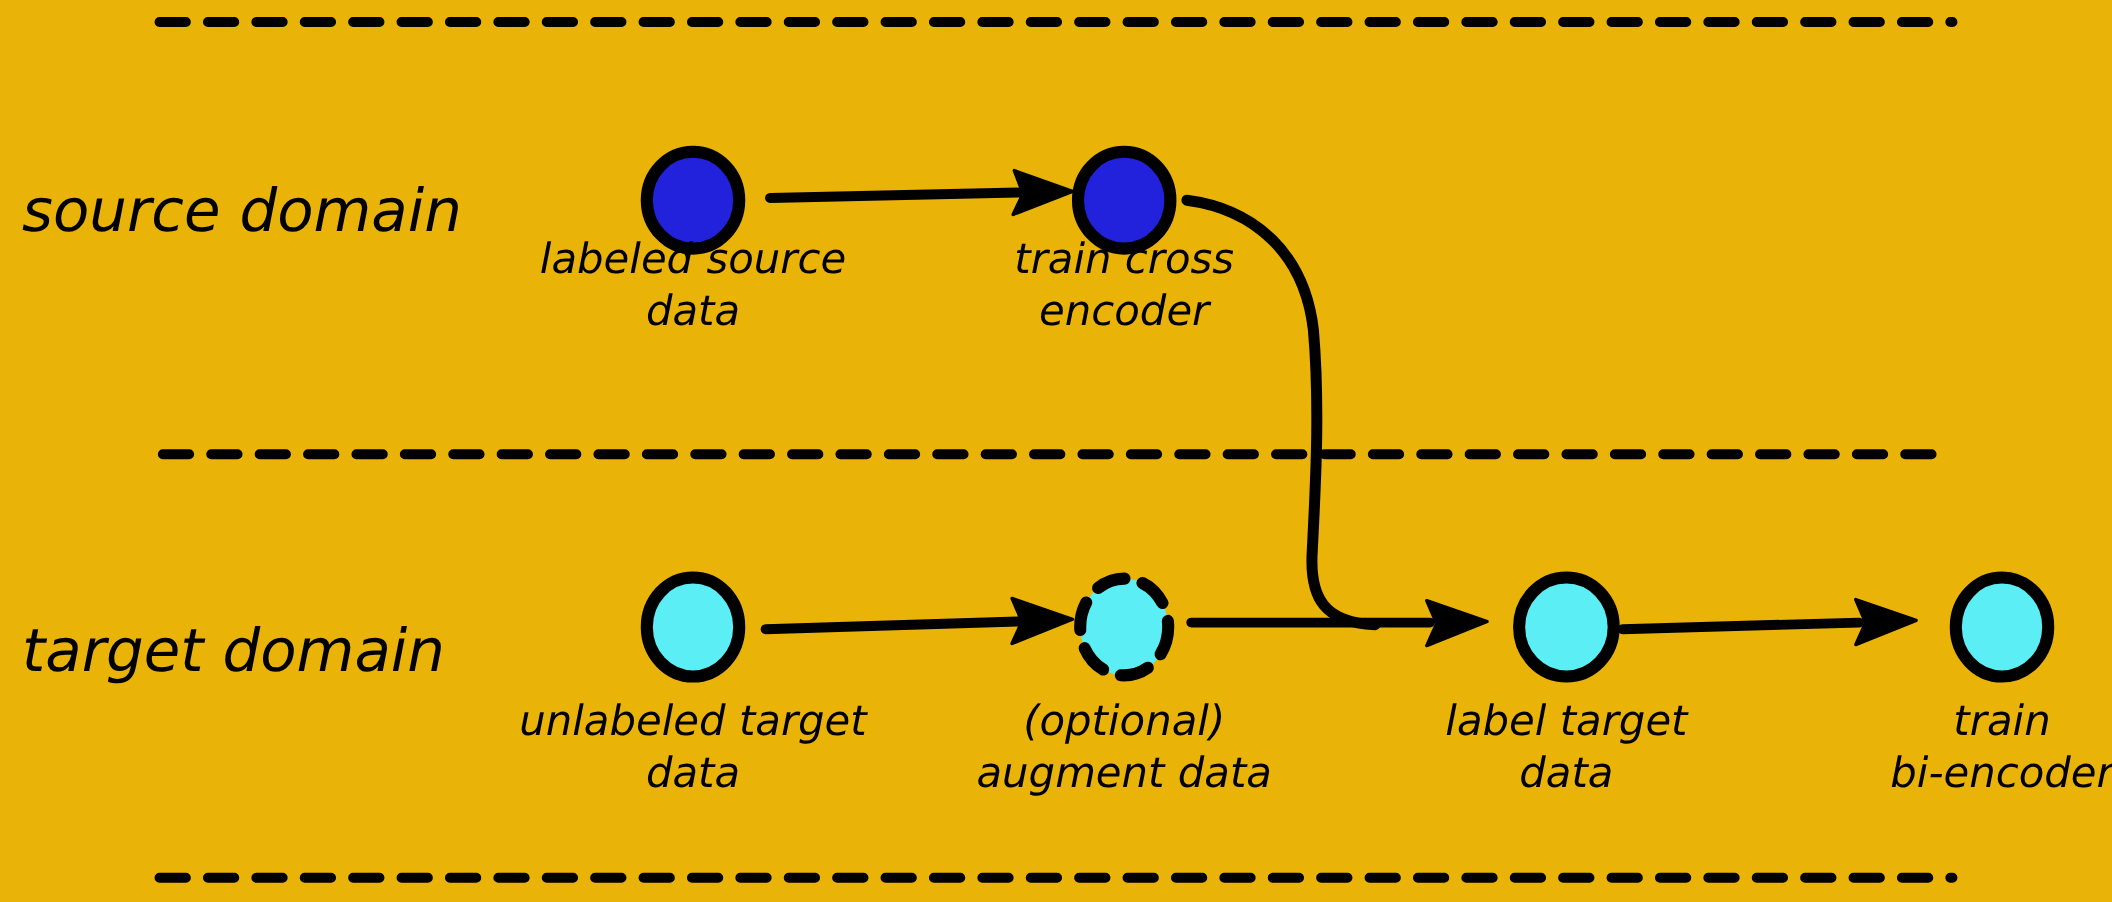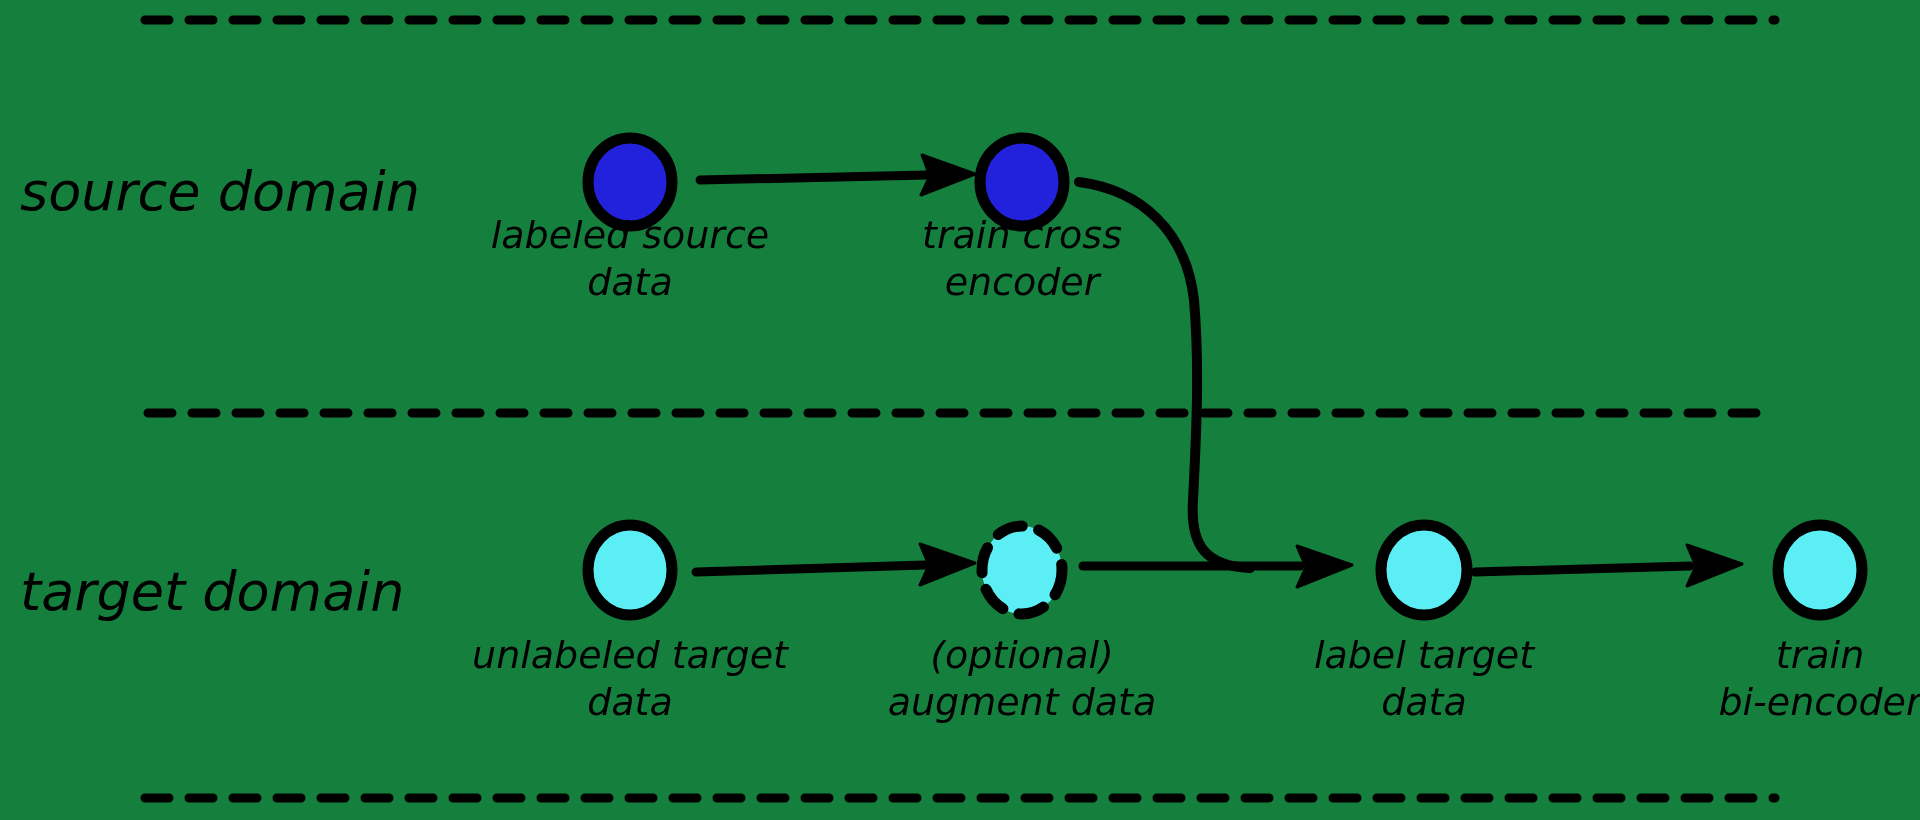--- a/index.html
+++ b/index.html
@@ -11,21 +11,21 @@
   body {
     width: 1920px;
     height: 820px;
     overflow: hidden;
     font-family: "DejaVu Sans", sans-serif;
   }
   #diagram-root {
     position: relative;
     width: 1920px;
     height: 820px;
-    background: #15803d;
+    background: #eab308;
   }
   #diagram-svg {
     position: absolute;
     top: 0;
     left: 0;
     width: 1920px;
     height: 820px;
     display: block;
   }
   .domain-label {

